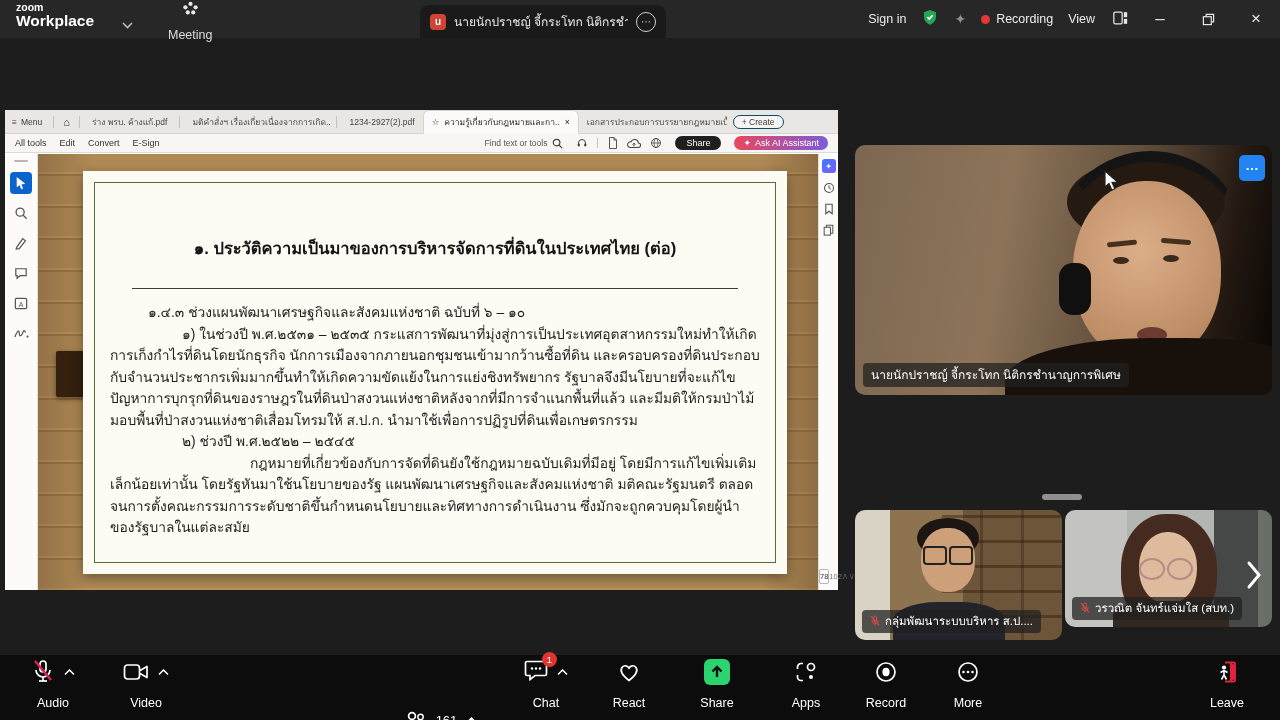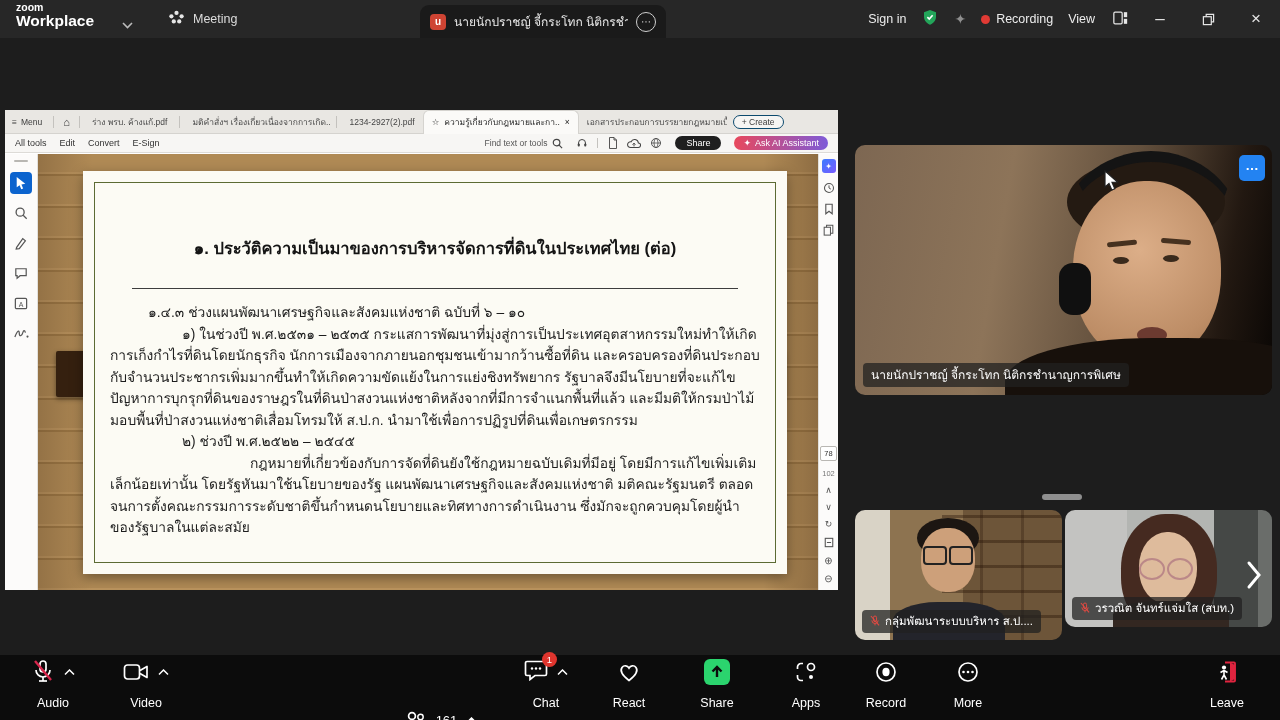--- a/index.html
+++ b/index.html
@@ -4,21 +4,21 @@
 <style>
   html,body{margin:0;padding:0;background:#000;}
   #root{position:relative;width:1280px;height:720px;background:#1d1d1d;overflow:hidden;
         font-family:"Liberation Sans",sans-serif;-webkit-font-smoothing:antialiased;}
   
   .titlebar{position:absolute;left:0;top:0;width:1280px;height:38px;background:#272727;}
   .logo{position:absolute;left:16px;top:2px;color:#fff;line-height:1.05;cursor:default;}
   .logo .l1{font-size:10.5px;font-weight:600;}
   .logo .l2{font-size:15.5px;font-weight:700;}
   .logo-chev{position:absolute;left:122px;top:15px;}
-  .meeting-tab{position:absolute;left:168px;top:0;height:38px;display:flex;align-items:center;gap:8px;color:#ddd;font-size:12.5px;}
+  .meeting-tab{position:absolute;left:168px;top:0;height:38px;display:flex;align-items:center;gap:8px;color:#ddd;font-size:12.5px;flex-direction:column;}
   .ztab{position:absolute;left:420px;top:5px;width:246px;height:33px;background:#1a1a1a;border-radius:9px 9px 0 0;
         display:flex;align-items:center;gap:8px;padding:0 10px;box-sizing:border-box;}
   .ztab-badge{width:16px;height:16px;border-radius:4px;background:#cf4433;color:#fff;font-size:10px;font-weight:700;
         display:flex;align-items:center;justify-content:center;flex:none;}
   .ztab-title{color:#ececec;font-size:12px;white-space:nowrap;overflow:hidden;max-width:178px;}
   .ztab-more{width:18px;height:18px;border:1.4px solid #cfcfcf;border-radius:50%;color:#cfcfcf;font-size:10px;
         display:flex;align-items:center;justify-content:center;flex:none;}
   .status-cluster{position:absolute;right:152px;top:0;height:38px;display:flex;align-items:center;gap:15px;color:#ececec;font-size:12.5px;}
   .rec{display:flex;align-items:center;gap:6px;}
   .rec-dot{width:9px;height:9px;border-radius:50%;background:#e03a34;}
@@ -60,21 +60,21 @@
   .slide-frame{position:absolute;inset:11px;border:1.5px solid #5c6b33;pointer-events:none;}
   .slide-title{margin:64px 40px 0;text-align:center;font-size:16.5px;font-weight:700;color:#141414;}
   .slide-div{margin:27px auto 0;width:86%;border-top:1.6px solid #3d3d3d;}
   .slide-bodytext{margin:13px 27px 0;font-size:13.8px;line-height:1.56;color:#1d1d1d;}
   .slide-bodytext p{margin:0;}
   .ind1{text-indent:38px;} .ind2{text-indent:72px;} .ind3{text-indent:140px;}
   .right-rail{width:19px;background:#fcfbfa;border-left:1px solid #e2e0dc;position:relative;}
   .rr-top{position:absolute;top:5px;left:0;right:0;display:flex;flex-direction:column;align-items:center;gap:9px;}
   .rr-ai{width:14px;height:14px;border-radius:3px;background:linear-gradient(135deg,#3b7bff,#7a5bff);
          color:#fff;font-size:8px;display:flex;align-items:center;justify-content:center;}
-  .rr-bot{position:absolute;bottom:6px;left:0;right:0;display:flex;flex-direction:column;align-items:center;gap:8px;color:#666;font-size:8px;}
+  .rr-bot{position:absolute;bottom:6px;left:0;right:0;display:flex;flex-direction:row;align-items:center;gap:0;color:#666;font-size:8px;}
   .pagebox{width:15px;height:13px;border:1px solid #b9b7b3;border-radius:2px;font-size:7.5px;color:#333;
            display:flex;align-items:center;justify-content:center;background:#fff;}
   .rr-glyph{font-size:9px;color:#555;line-height:1;}
   
   .vtile{position:absolute;border-radius:10px;overflow:hidden;background:#2a2a2a;}
   .v-main{left:855px;top:145px;width:417px;height:250px;
      background:linear-gradient(100deg,#7d6752 0%,#8d7459 35%,#63503d 62%,#221811 86%,#090604 100%);}
   .v-main .hair{position:absolute;left:212px;top:14px;width:158px;height:86px;border-radius:50%;background:#241a12;}
   .v-main .face{position:absolute;left:218px;top:36px;width:148px;height:182px;border-radius:48%;
      background:radial-gradient(circle at 45% 38%,#dcae88,#bd8d66 68%,#a1754f);}

